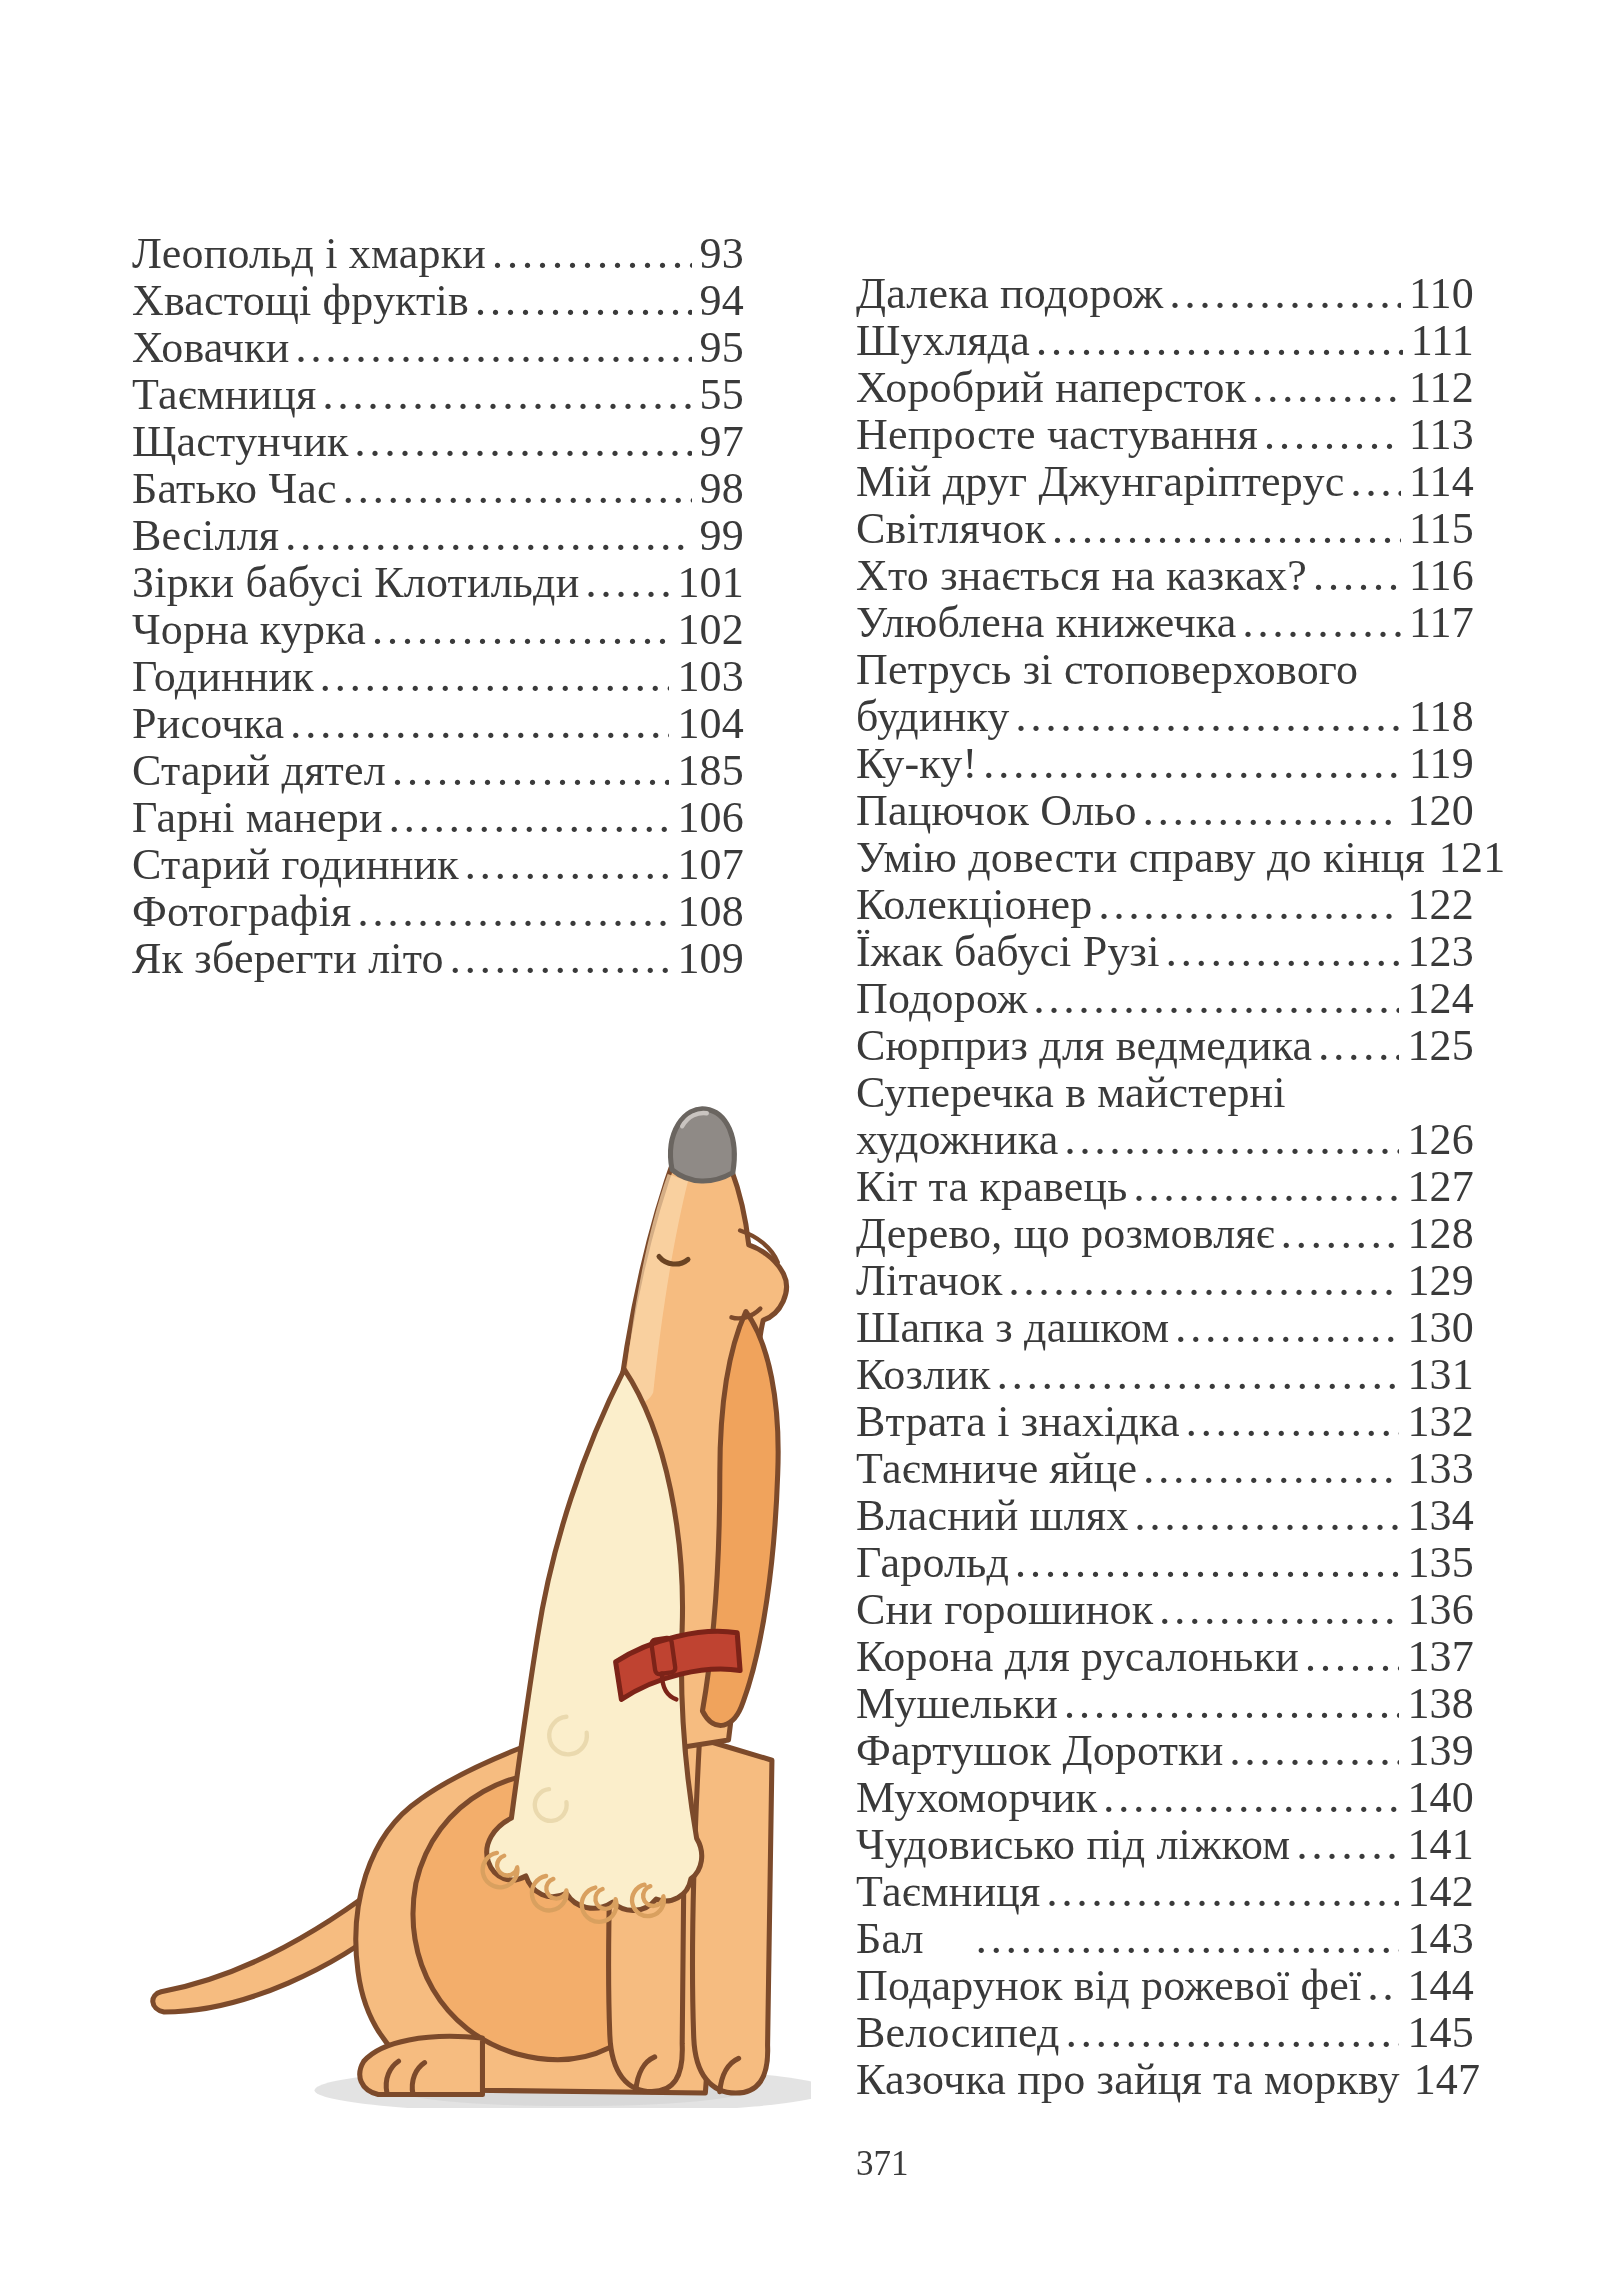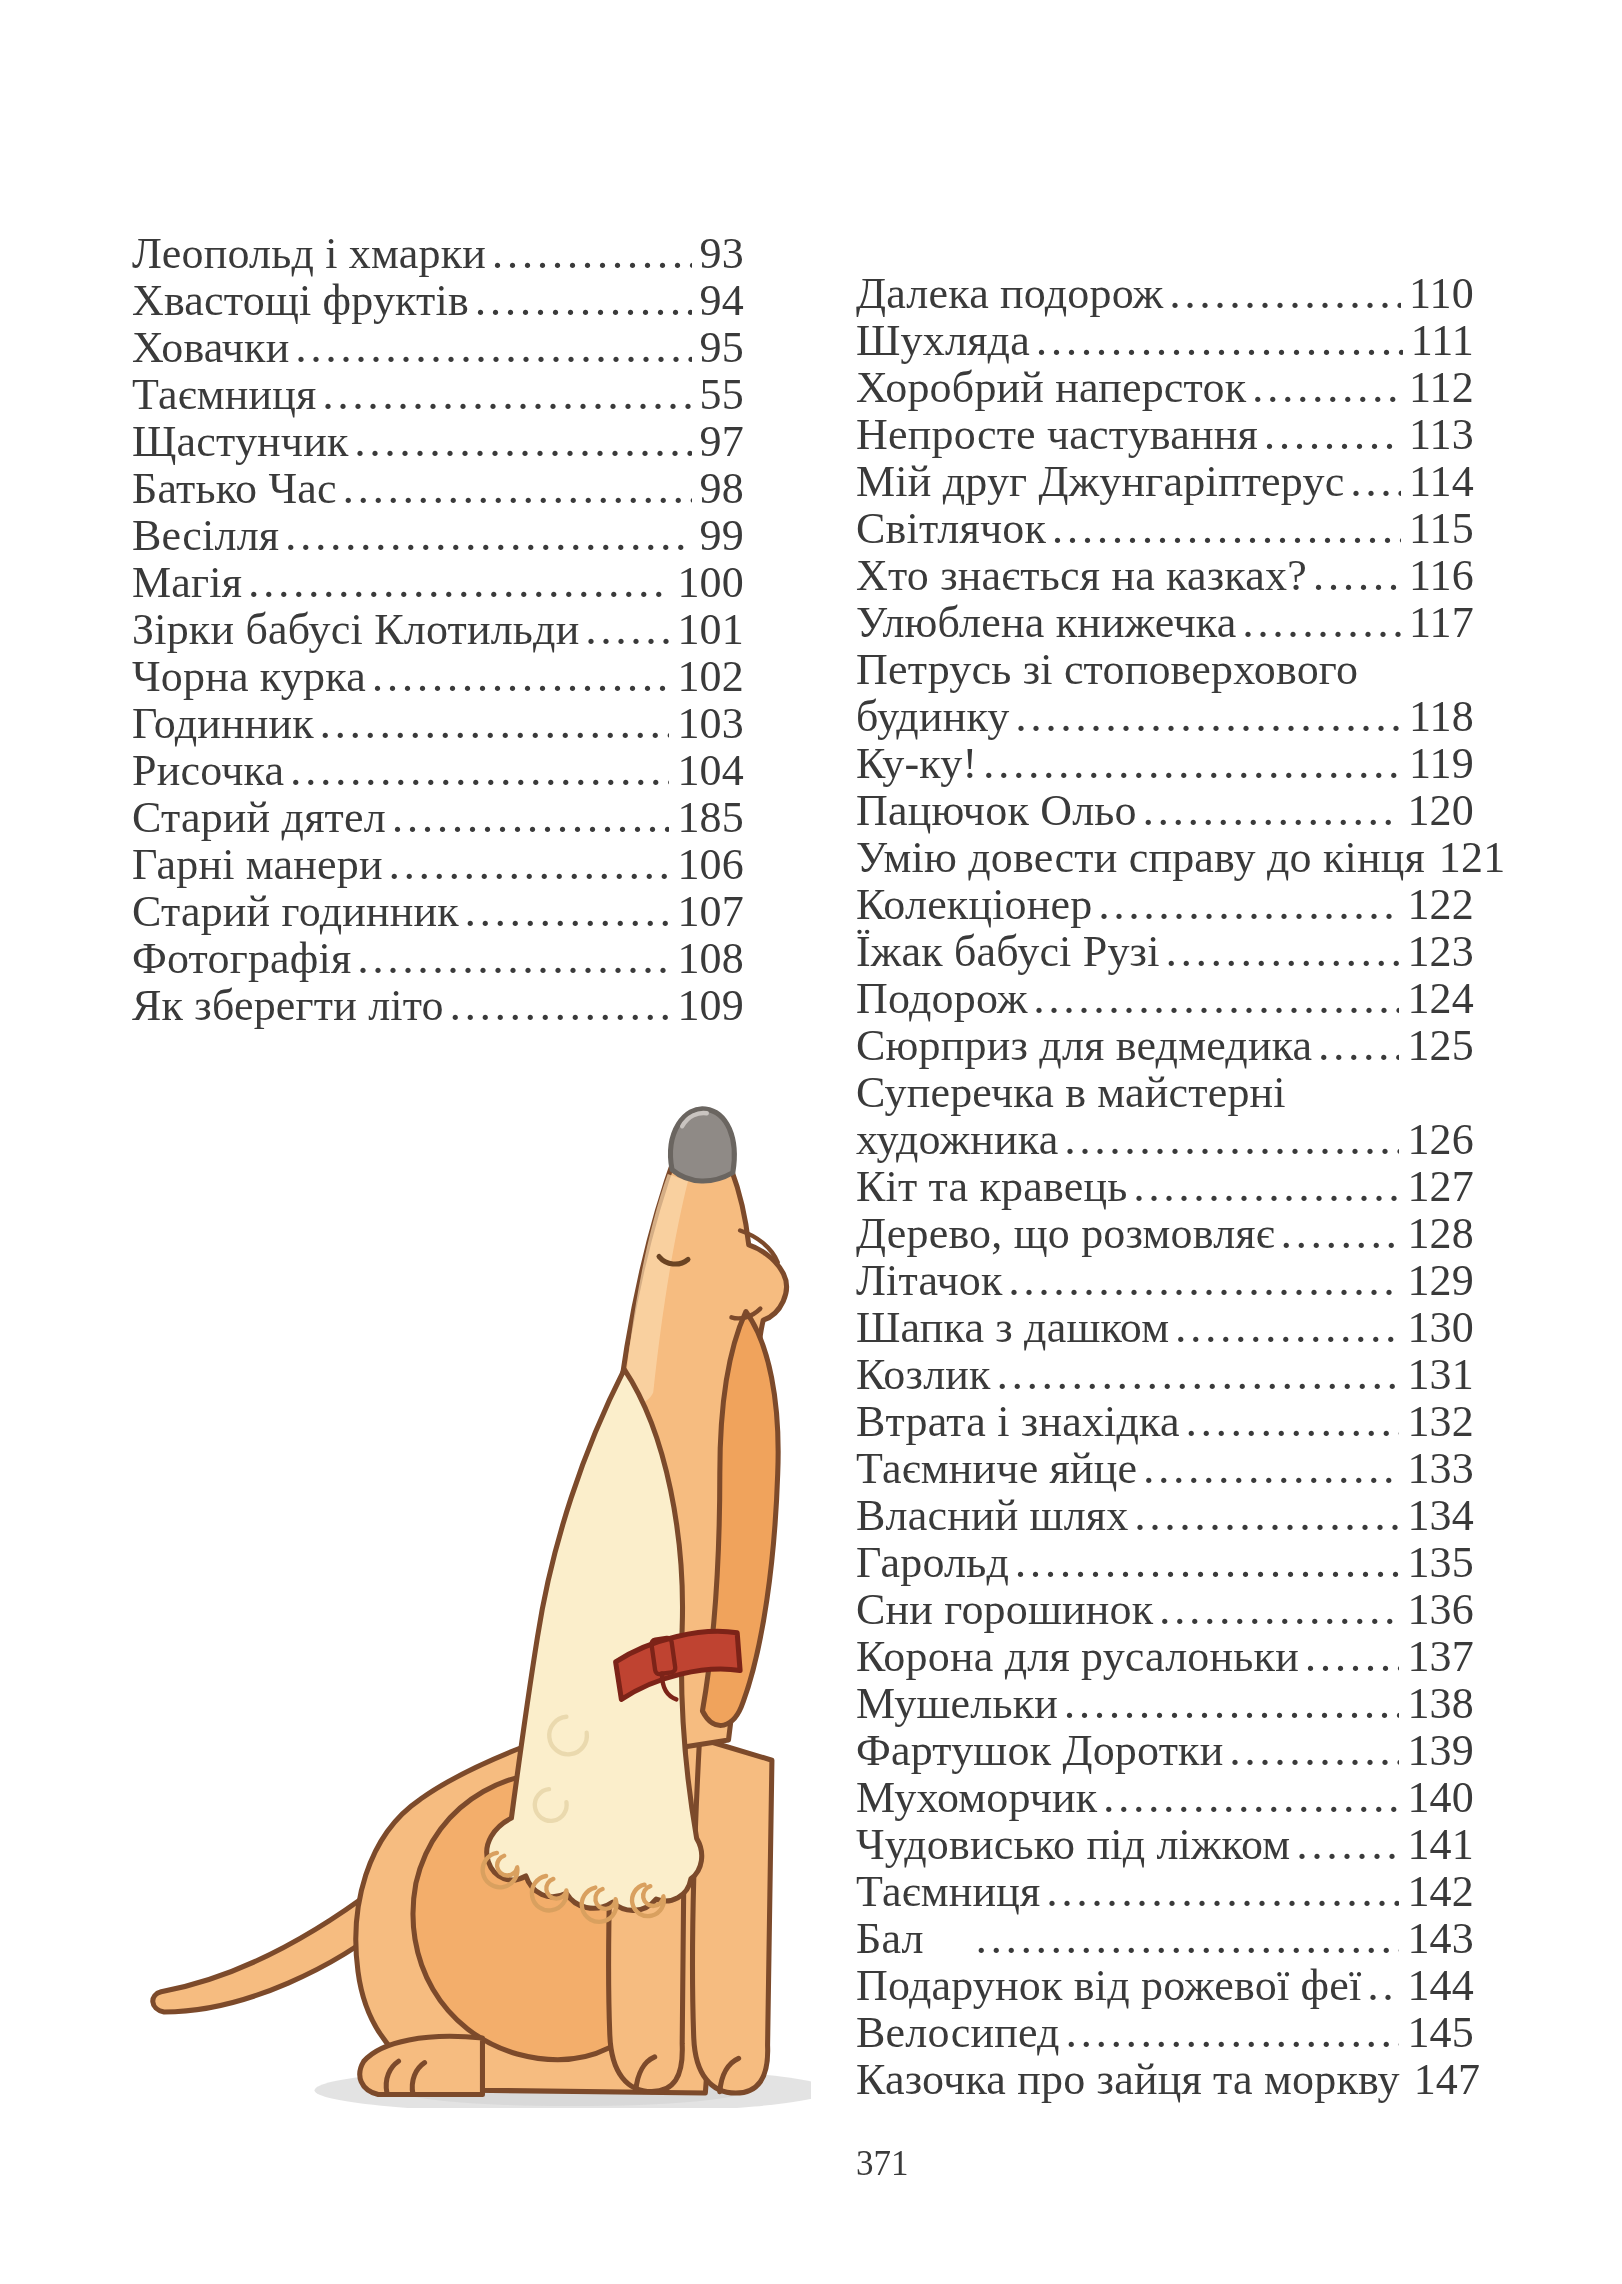--- a/index.html
+++ b/index.html
@@ -85,25 +85,20 @@
         <span class="title">Батько Час</span>
         <span class="leader"></span>
         <span class="pagenum">98</span>
       </div>
       <div class="row">
         <span class="title">Весілля</span>
         <span class="leader"></span>
         <span class="pagenum">99</span>
       </div>
       <div class="row">
-        <span class="title">Магія</span>
-        <span class="leader"></span>
-        <span class="pagenum">100</span>
-      </div>
-      <div class="row">
         <span class="title">Зірки бабусі Клотильди</span>
         <span class="leader"></span>
         <span class="pagenum">101</span>
       </div>
       <div class="row">
         <span class="title">Чорна курка</span>
         <span class="leader"></span>
         <span class="pagenum">102</span>
       </div>
       <div class="row">

